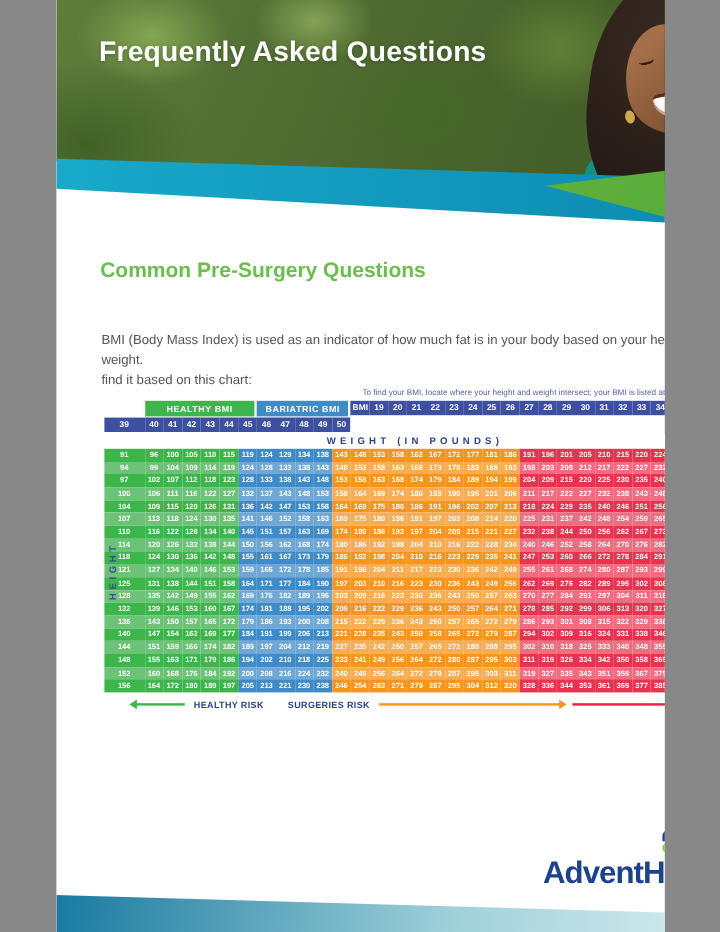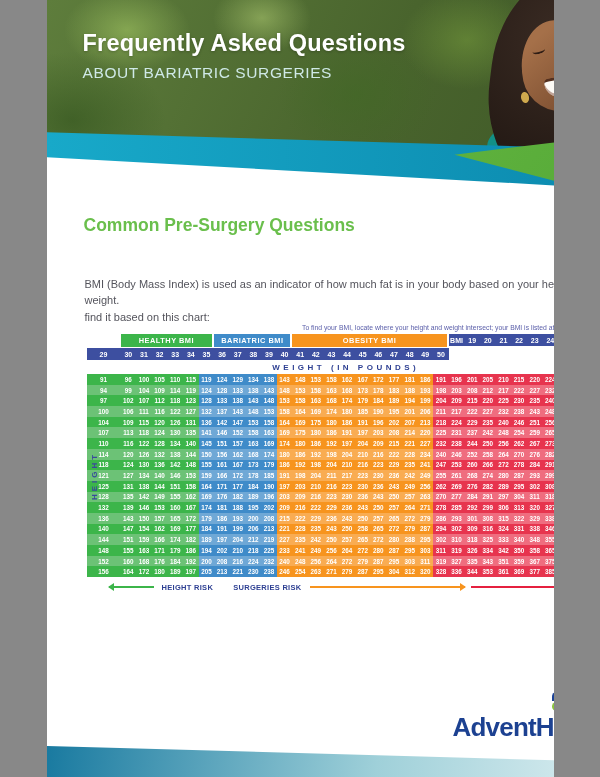--- a/index.html
+++ b/index.html
@@ -101,36 +101,34 @@
     <div class="face"></div>
     <div class="eye l"></div>
     <div class="eye r"></div>
     <div class="smile"></div>
     <div class="earring"></div>
   </div>
   <div class="wave-teal"></div>
   <div class="wave-green"></div>
   <div class="hero-text">
     <div class="hero-title">Frequently Asked Questions</div>
-    <div class="hero-sub">ABOUT BARIATRIC SURGERIES</div>
   </div>
 
   <div class="section-heading">Common Pre-Surgery Questions</div>
   <div class="body-copy">
     <div>BMI (Body Mass Index) is used as an indicator of how much fat is in your body based on your height and your weight.</div>
     <div>find it based on this chart:</div>
   </div>
 
   <div class="table-wrap">
     <div class="note">To find your BMI, locate where your height and weight intersect; your BMI is listed at the top of that column.</div>
     <div class="grid" id="grid">
         <div class="corner"></div>
         <div class="cat sep" style="grid-column: span 6; background: rgb(60, 181, 74);">HEALTHY BMI</div>
         <div class="cat sep" style="grid-column: span 5; background: rgb(63, 139, 201);">BARIATRIC BMI</div>
-        <div class="cat sep" style="grid-column: span 10; background: rgb(247, 148, 30);">OBESITY BMI</div>
         <div class="bmil">BMI</div>
         <div class="bmiv">19</div>
         <div class="bmiv">20</div>
         <div class="bmiv">21</div>
         <div class="bmiv">22</div>
         <div class="bmiv">23</div>
         <div class="bmiv">24</div>
         <div class="bmiv">25</div>
         <div class="bmiv">26</div>
         <div class="bmiv">27</div>
@@ -783,21 +781,21 @@
         <div class="cell" style="background: rgb(231, 52, 78);">369</div>
         <div class="cell" style="background: rgb(231, 52, 78);">377</div>
         <div class="cell" style="background: rgb(231, 52, 78);">385</div>
         <div class="cell" style="background: rgb(231, 52, 78);">394</div>
         <div class="cell" style="background: rgb(231, 52, 78);">402</div>
         <div class="cell" style="background: rgb(231, 52, 78);">410</div>
       </div>
     <div class="vlabel">HEIGHT</div>
     <div class="risk-row">
       <div class="arr left a1 c-green"></div>
-      <span class="risk-label">HEIGHT RISK</span>
+      <span class="risk-label">HEALTHY RISK</span>
       <span class="gap"></span>
       <span class="risk-label">SURGERIES RISK</span>
       <div class="arr right a2 c-orange"></div>
       <div class="arr right a3 c-red"></div>
     </div>
   </div>
 
   <div class="logo">
     <div class="leaf-grid">
       <div class="leaf tl"></div>

